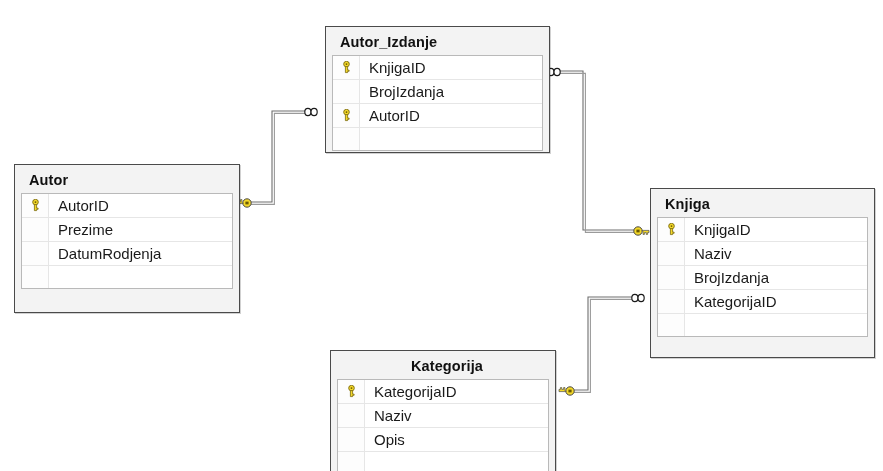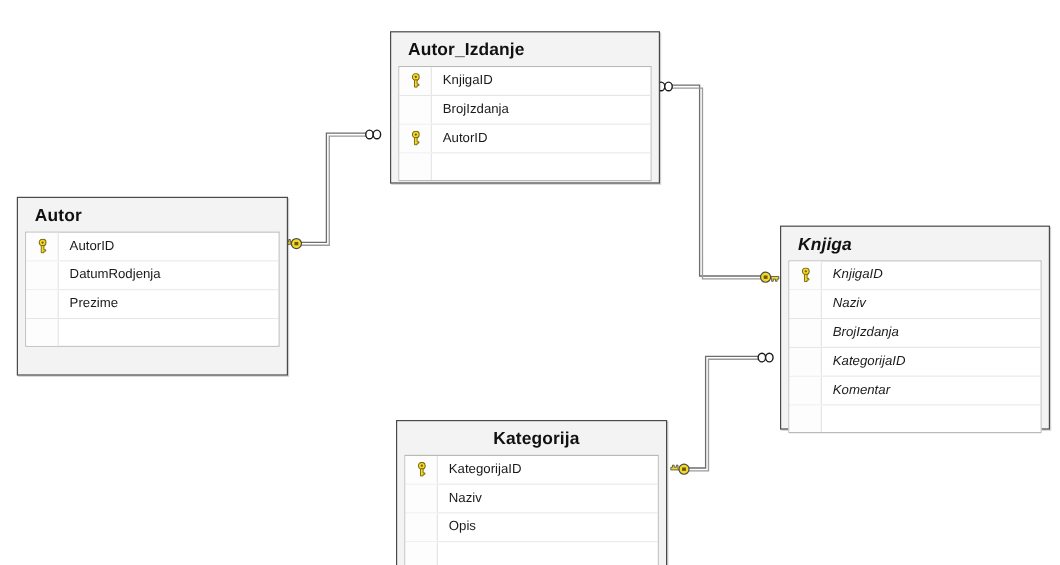--- a/index.html
+++ b/index.html
@@ -63,21 +63,21 @@
     width: 26px;
     min-width: 26px;
     height: 100%;
     border-right: 1px solid #e6e6e6;
     display: flex;
     align-items: center;
     justify-content: center;
     background: #fdfdfd;
   }
   .field-name {
-    font-size: 11px;
+    font-size: 15px;
     color: #1a1a1a;
     padding-left: 9px;
     white-space: nowrap;
     line-height: 23px;
   }
   .filler-row {
     height: 22px;
     background: #ffffff;
     display: flex;
   }
@@ -188,33 +188,33 @@
           <svg class="key-icon" viewBox="0 0 11 13">
             <circle cx="5.5" cy="3.1" r="2.8" fill="#f5d928" stroke="#7a6a10" stroke-width="0.9"></circle>
             <circle cx="5.5" cy="3.1" r="0.95" fill="#6b5a00"></circle>
             <path d="M4.4,5.6 L6.6,5.6 L6.6,9.1 L8.1,9.1 L8.1,10.3 L6.6,10.3 L6.6,11.6 L4.4,11.6 Z" fill="#f5d928" stroke="#7a6a10" stroke-width="0.8" stroke-linejoin="miter"></path>
           </svg>
         </div>
         <div class="field-name">AutorID</div>
       </div>
       <div class="field-row">
         <div class="field-gutter"></div>
+        <div class="field-name">Prezime</div>
+      </div>
+      <div class="field-row">
+        <div class="field-gutter"></div>
         <div class="field-name">DatumRodjenja</div>
       </div>
-      <div class="field-row">
-        <div class="field-gutter"></div>
-        <div class="field-name">Prezime</div>
-      </div>
-      <div class="filler-row">
-        <div class="field-gutter"></div>
-      </div>
-    </div>
-  </div>
-
-  <div class="table-box" style="left:650px; top:170px; width:225px; height:170px;font-style:italic;">
+      <div class="filler-row">
+        <div class="field-gutter"></div>
+      </div>
+    </div>
+  </div>
+
+  <div class="table-box" style="left:650px; top:170px; width:225px; height:170px;">
     <div class="table-title">Knjiga</div>
     <div class="field-list">
       <div class="field-row">
         <div class="field-gutter">
           <svg class="key-icon" viewBox="0 0 11 13">
             <circle cx="5.5" cy="3.1" r="2.8" fill="#f5d928" stroke="#7a6a10" stroke-width="0.9"></circle>
             <circle cx="5.5" cy="3.1" r="0.95" fill="#6b5a00"></circle>
             <path d="M4.4,5.6 L6.6,5.6 L6.6,9.1 L8.1,9.1 L8.1,10.3 L6.6,10.3 L6.6,11.6 L4.4,11.6 Z" fill="#f5d928" stroke="#7a6a10" stroke-width="0.8" stroke-linejoin="miter"></path>
           </svg>
         </div>
@@ -224,24 +224,20 @@
         <div class="field-gutter"></div>
         <div class="field-name">Naziv</div>
       </div>
       <div class="field-row">
         <div class="field-gutter"></div>
         <div class="field-name">BrojIzdanja</div>
       </div>
       <div class="field-row">
         <div class="field-gutter"></div>
         <div class="field-name">KategorijaID</div>
-      </div>
-      <div class="field-row">
-        <div class="field-gutter"></div>
-        <div class="field-name">Komentar</div>
       </div>
       <div class="filler-row">
         <div class="field-gutter"></div>
       </div>
     </div>
   </div>
 
   <div class="table-box" style="left:330px; top:332px; width:226px; height:124px;text-align:center;">
     <div class="table-title">Kategorija</div>
     <div class="field-list">

